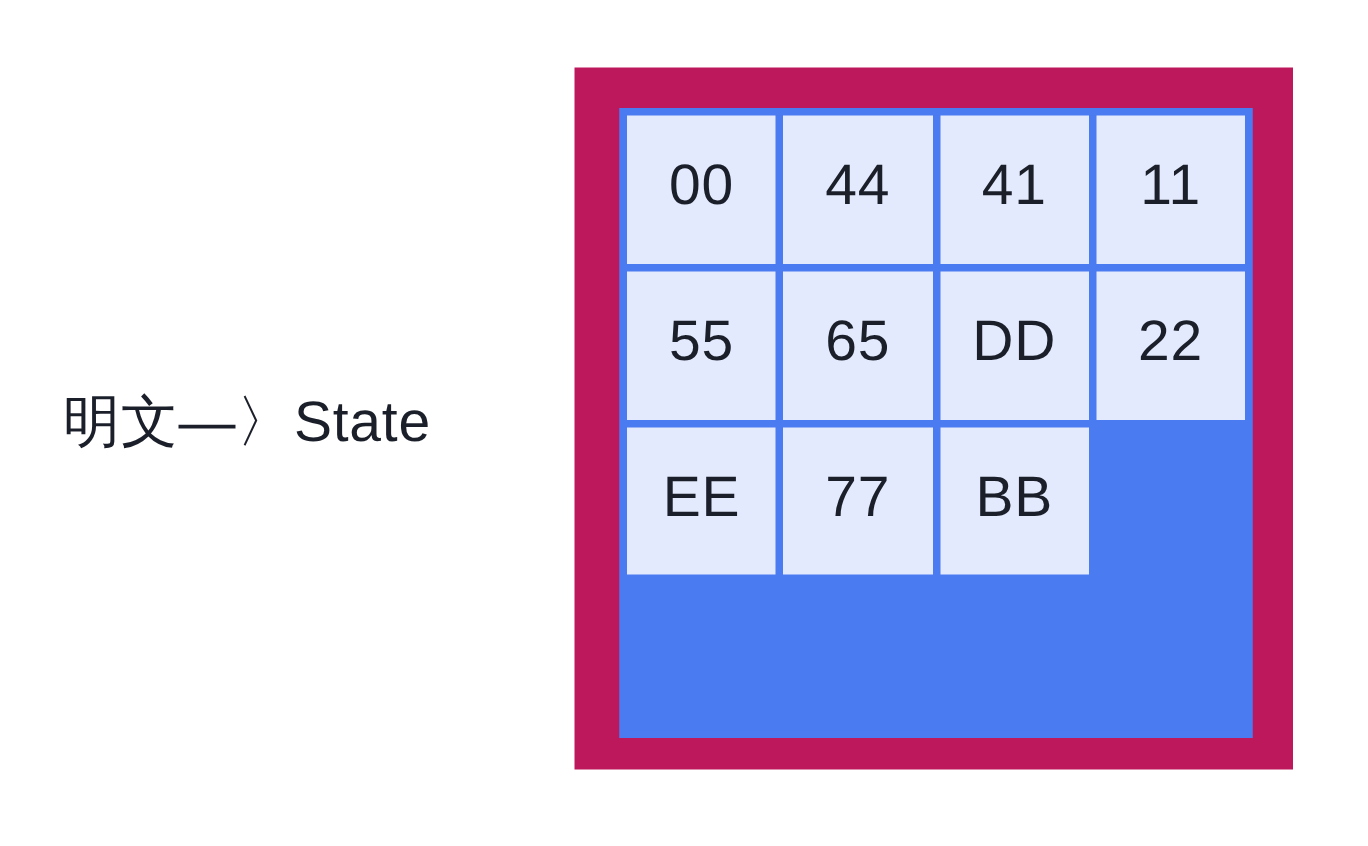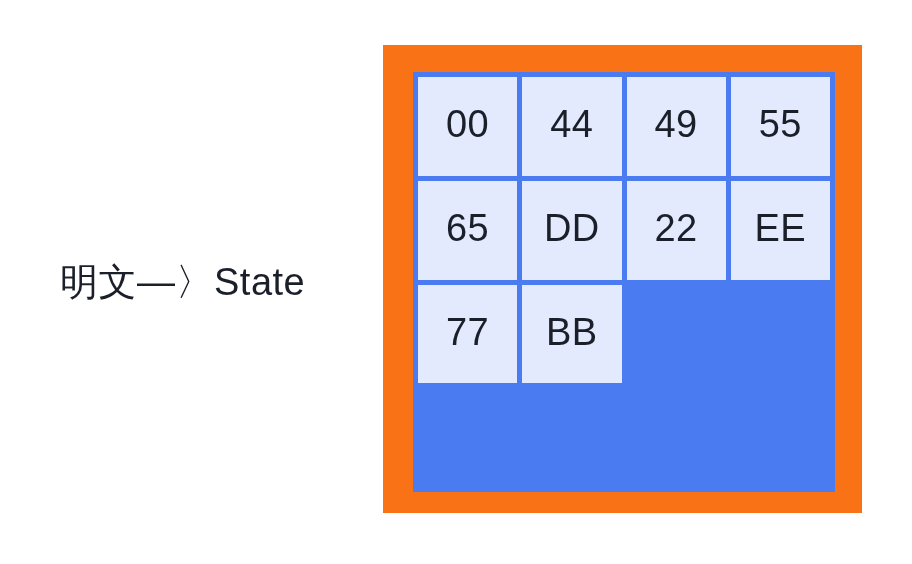--- a/index.html
+++ b/index.html
@@ -20,42 +20,42 @@
     position: absolute;
     left: 0;
     top: 0;
     width: 912px;
     height: 564px;
   }
 
   
   #caption-label {
     position: absolute;
-    left: 60px;
+    left: 42px;
     top: 252px;
     width: 330px;
     height: 60px;
     display: flex;
     align-items: center;
     justify-content: flex-start;
     font-size: 38px;
     line-height: 1;
     color: #1b1f2a;
     letter-spacing: 0.5px;
     white-space: nowrap;
   }
 
   
   #state-panel {
     position: absolute;
     left: 383px;
     top: 45px;
     width: 479px;
     height: 468px;
-    background: #f97316;
+    background: #be185d;
   }
 
   #state-grid {
     position: absolute;
     left: 30px;
     top: 27px;
     width: 422px;
     height: 420px;
     display: grid;
     grid-template-columns: repeat(4, 1fr);
@@ -84,22 +84,23 @@
 
 <div id="figure-root">
 
   <div id="caption-label">明文—〉State</div>
 
   <div id="state-panel">
     <div id="state-grid">
 
       <div class="state-cell">00</div>
       <div class="state-cell">44</div>
-      <div class="state-cell">49</div>
+      <div class="state-cell">41</div>
 
+      <div class="state-cell">11</div>
       <div class="state-cell">55</div>
       <div class="state-cell">65</div>
       <div class="state-cell">DD</div>
 
       <div class="state-cell">22</div>
       <div class="state-cell">EE</div>
 
       <div class="state-cell">77</div>
       <div class="state-cell">BB</div>
 

